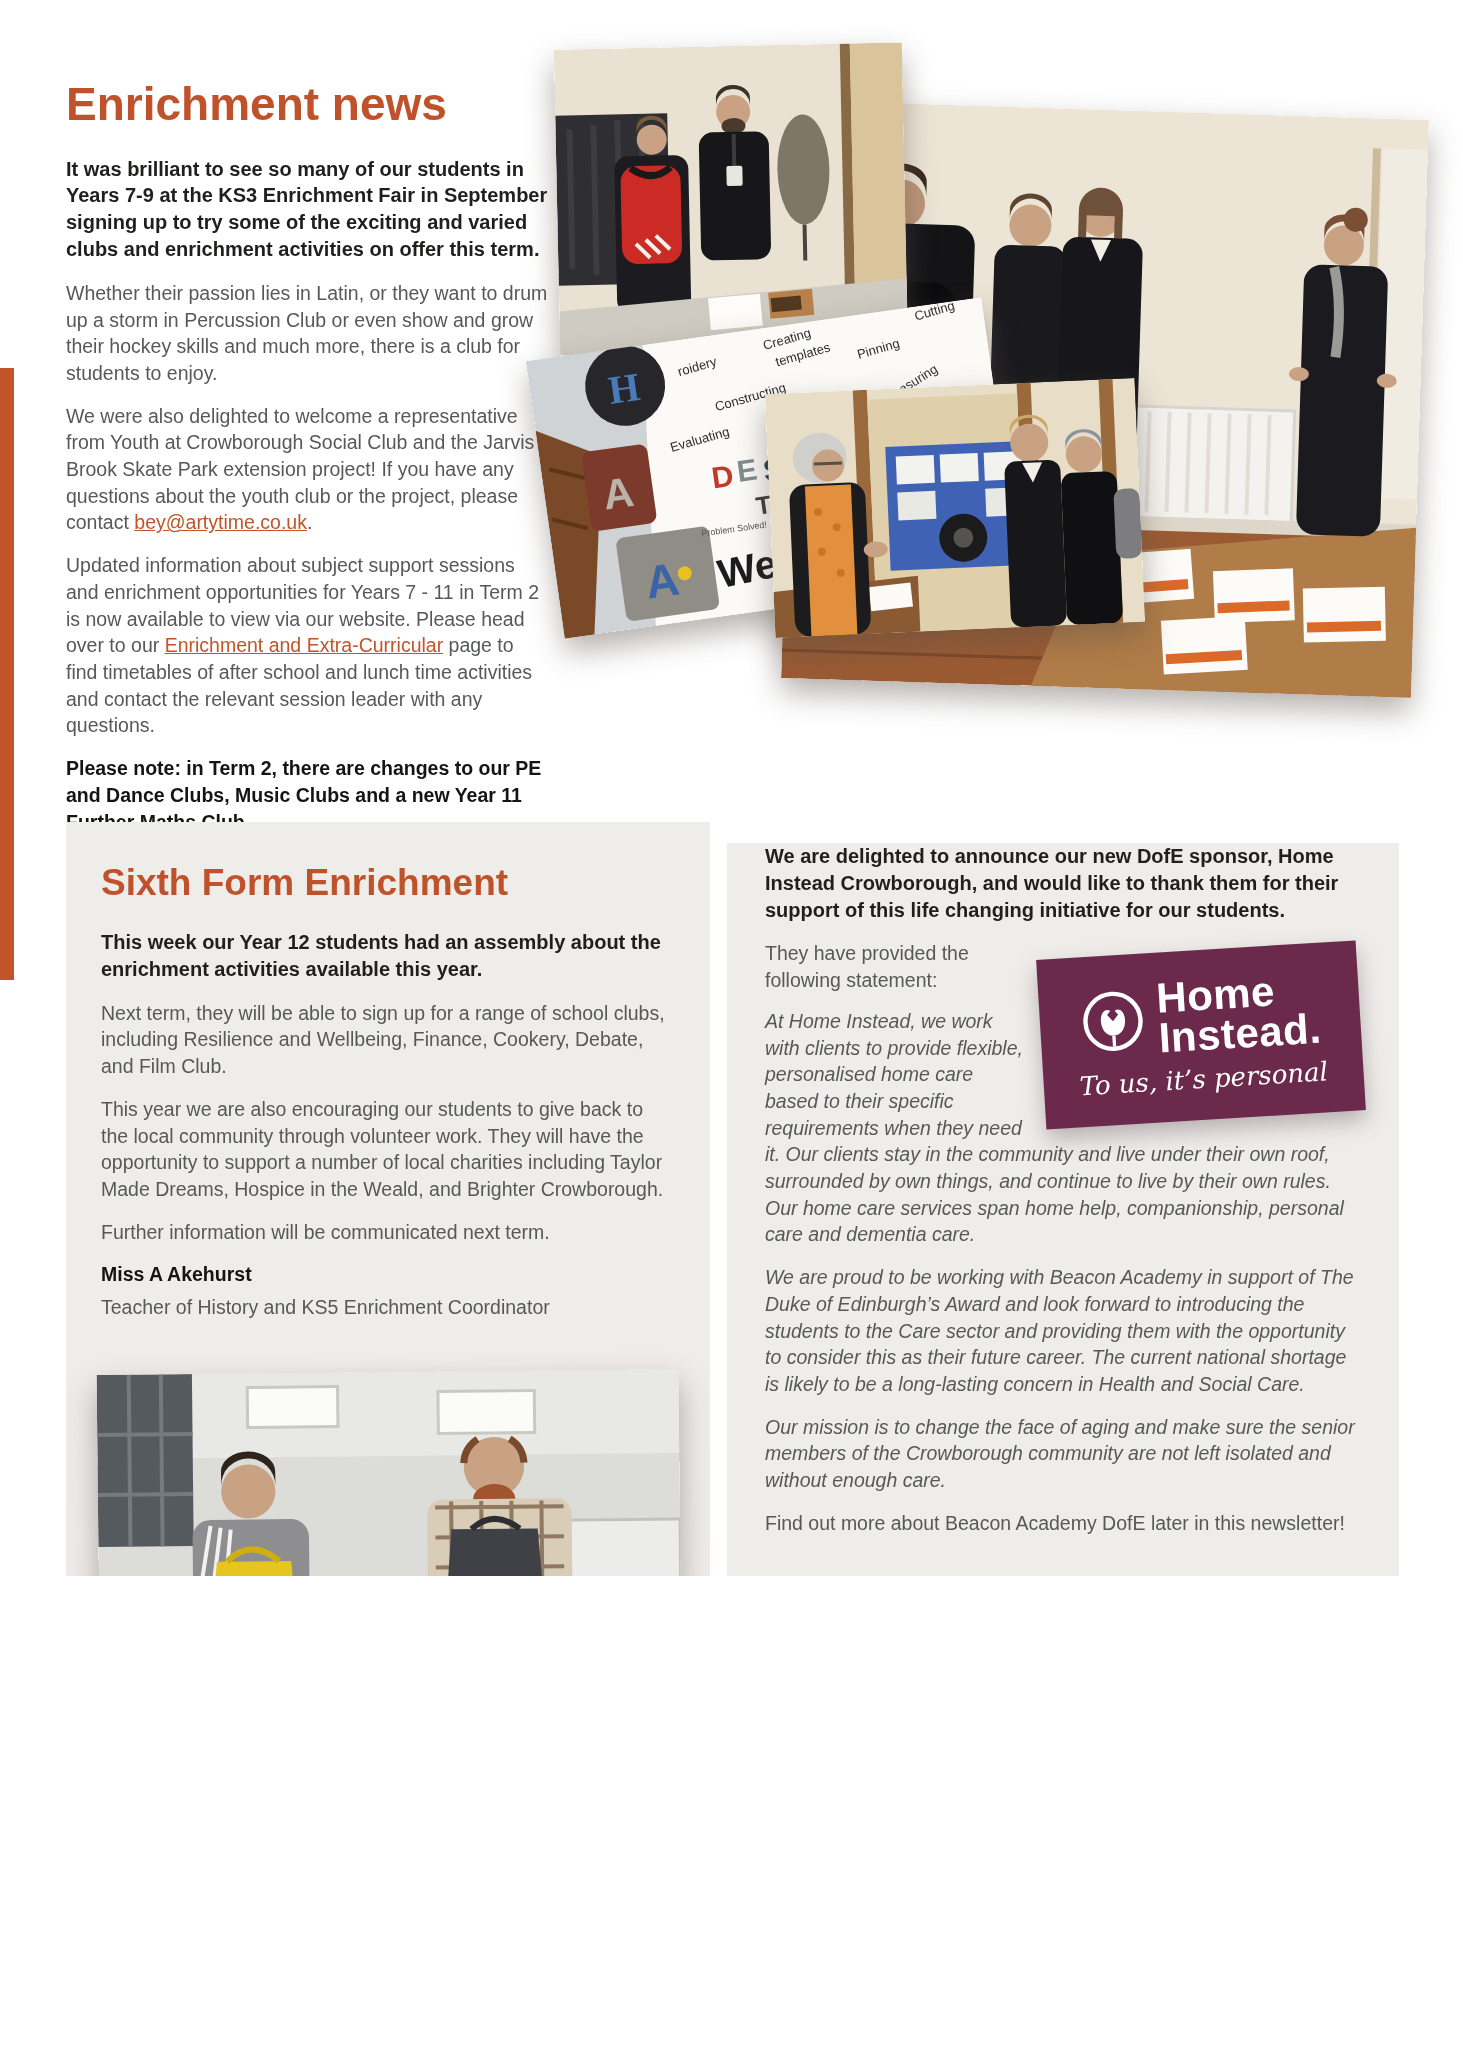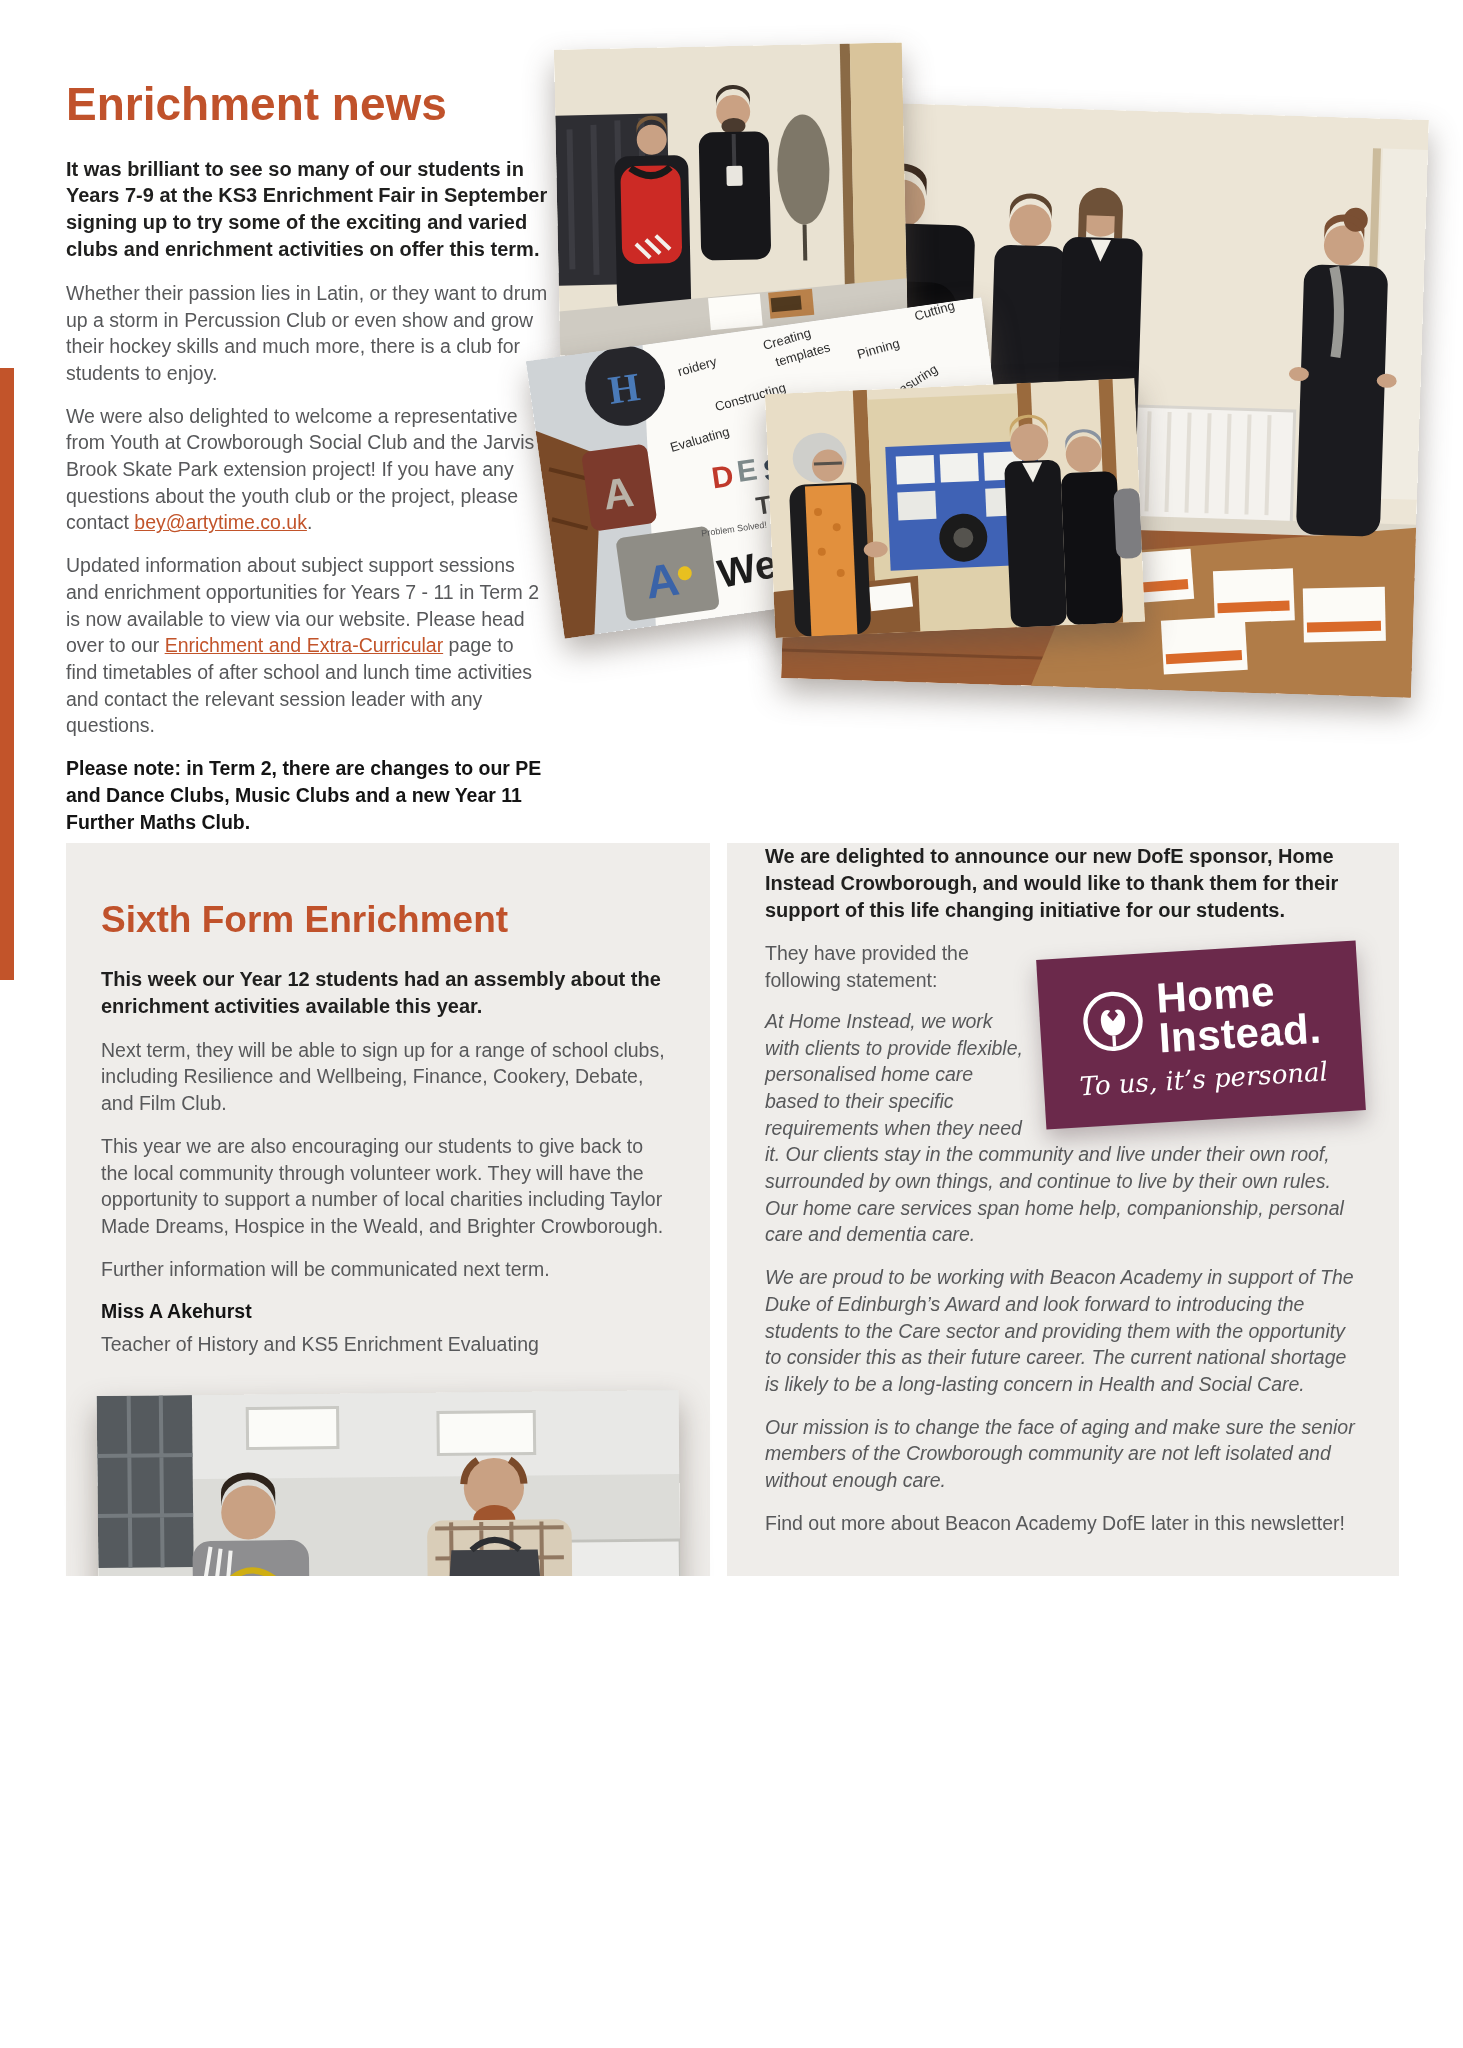--- a/index.html
+++ b/index.html
@@ -18,21 +18,21 @@
   
   .photo{position:absolute;overflow:hidden;box-shadow:0 14px 30px rgba(90,80,70,.45);}
   .photo svg{display:block;width:100%;height:100%;}
   .photo-a{left:557px;top:46px;width:348px;height:306px;transform:rotate(-1.2deg);z-index:3;}
   .photo-b{left:790px;top:110px;width:630px;height:578px;transform:rotate(1.8deg);z-index:2;}
   .photo-c{left:543px;top:328px;width:460px;height:280px;transform:rotate(-8deg);z-index:4;}
   .photo-d{left:770px;top:386px;width:370px;height:244px;transform:rotate(-2.5deg);z-index:5;}
 
   
   .grey-box{position:absolute;background:#EFEDEA;}
-  .box-left{left:66px;top:843px;width:644px;height:1022px;padding:16px 35px;box-sizing:border-box;}
+  .box-left{left:66px;top:822px;width:644px;height:1022px;padding:0 35px;box-sizing:border-box;}
   .box-right{left:727px;top:843px;width:672px;height:1044px;padding:0 38px;box-sizing:border-box;}
   .h2{font-size:37px;font-weight:bold;line-height:1.22;margin:38px 0 24px;}
   .h2.orange{color:#C0522B;}
   .h2.purple{color:#7B2D55;}
   .sig-name{font-size:19.5px;font-weight:bold;color:#141414;margin:18px 0 10px;}
   .sig-role{font-size:19.5px;color:#57585A;margin:0;}
   .quote{font-style:italic;}
   .photo-cook{left:33px;top:550px;width:582px;height:468px;transform:rotate(-0.6deg);}
 
   
@@ -215,21 +215,21 @@
     </svg>
   </div>
 
   <div class="grey-box box-left">
     <h2 class="h2 orange">Sixth Form Enrichment</h2>
     <p class="lead">This week our Year 12 students had an assembly about the enrichment activities available this year.</p>
     <p class="body-p">Next term, they will be able to sign up for a range of school clubs, including Resilience and Wellbeing, Finance, Cookery, Debate, and Film Club.</p>
     <p class="body-p">This year we are also encouraging our students to give back to the local community through volunteer work. They will have the opportunity to support a number of local charities including Taylor Made Dreams, Hospice in the Weald, and Brighter Crowborough.</p>
     <p class="body-p">Further information will be communicated next term.</p>
     <p class="sig-name">Miss A Akehurst</p>
-    <p class="sig-role">Teacher of History and KS5 Enrichment Evaluating</p>
+    <p class="sig-role">Teacher of History and KS5 Enrichment Coordinator</p>
 
     <div class="photo photo-cook">
       <svg viewBox="0 0 580 468" preserveAspectRatio="none">
         <rect width="580" height="468" fill="#dcdcd8"></rect>
         <rect x="0" y="0" width="580" height="84" fill="#e8e8e6"></rect>
         <rect x="150" y="14" width="90" height="40" fill="#fbfbf8" stroke="#c9c9c4" stroke-width="3"></rect>
         <rect x="340" y="20" width="96" height="42" fill="#fbfbf8" stroke="#c9c9c4" stroke-width="3"></rect>
         <rect x="0" y="0" width="95" height="172" fill="#555a5e"></rect>
         <path d="M32 0 v172 M64 0 v172 M0 60 h95 M0 120 h95" stroke="#747a7e" stroke-width="4"></path>
         <rect x="0" y="218" width="580" height="64" fill="#cfcfcb"></rect>

